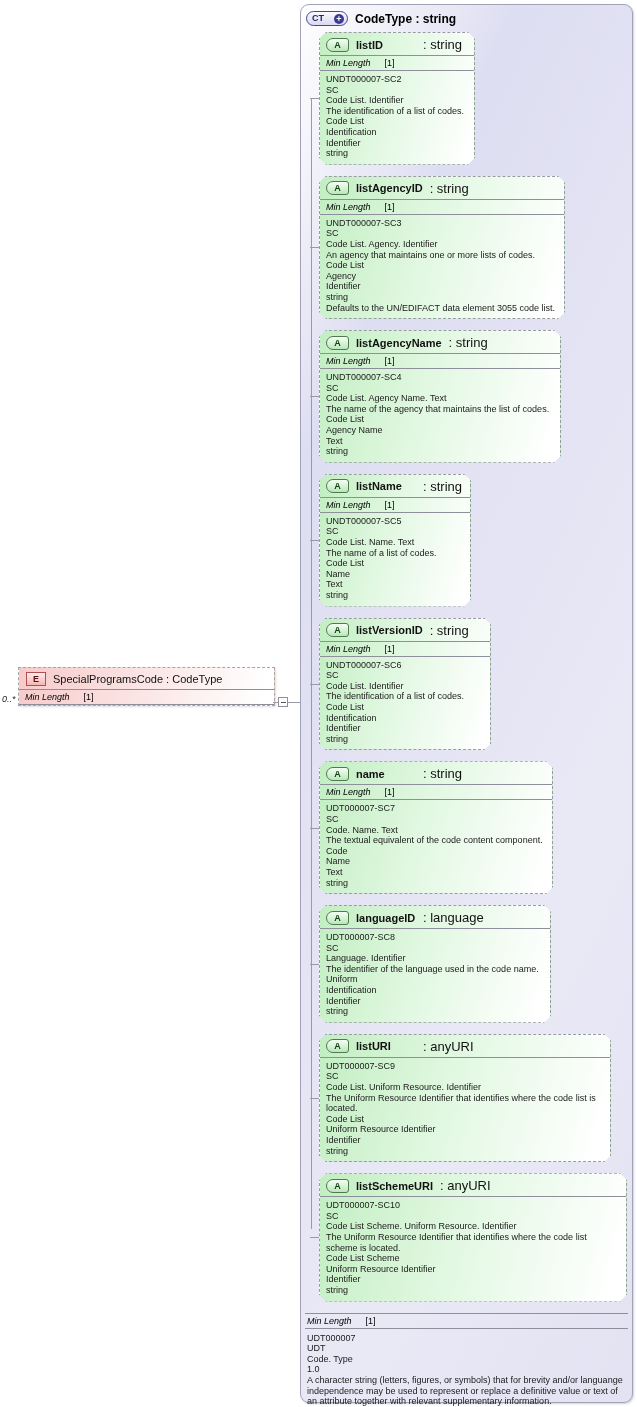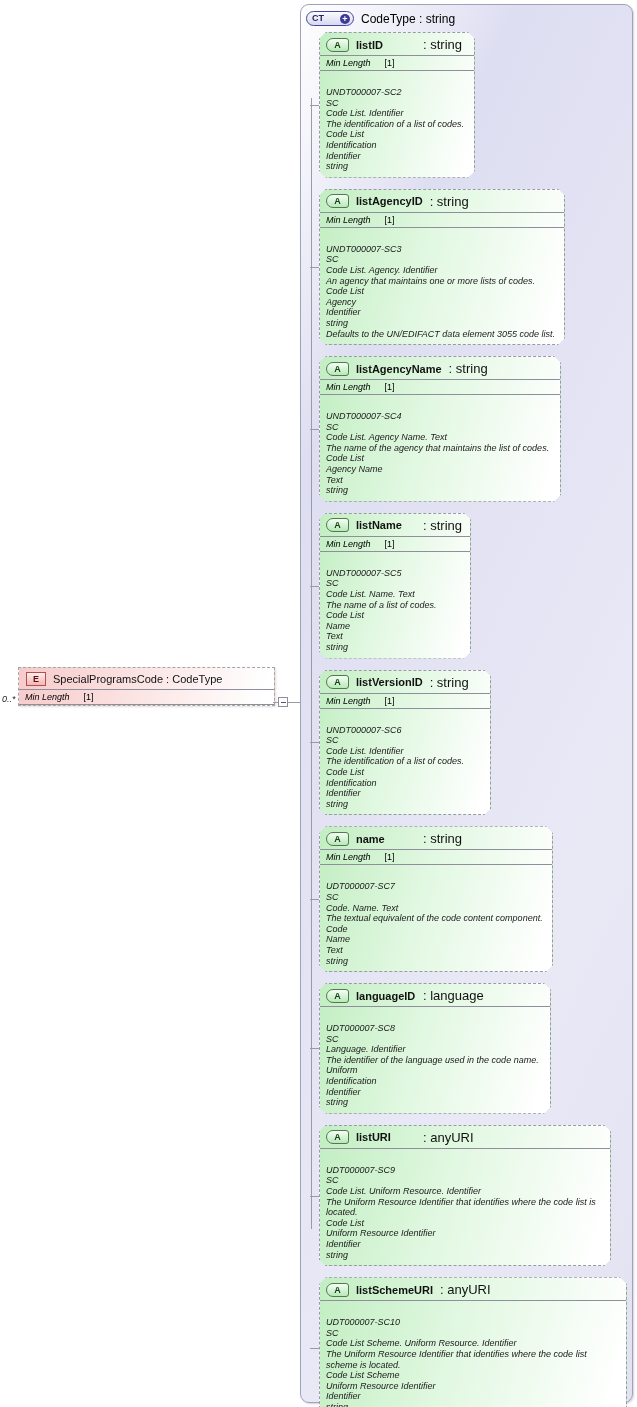--- a/index.html
+++ b/index.html
@@ -5,49 +5,49 @@
   html,body{margin:0;padding:0;background:#ffffff;}
   .page{position:relative;width:637px;height:1407px;background:#ffffff;overflow:hidden;
         font-family:"Liberation Sans",sans-serif;color:#111;}
 
   
   .ct-box{position:absolute;left:300px;top:4px;width:331px;height:1397px;
           border:1px solid #a2a2b6;border-radius:9px;
           background:linear-gradient(115deg,#ffffff 0%,#dedef2 22%,#e9e9f6 70%,#e2e2f2 100%);
           box-shadow:1px 1px 2px rgba(120,120,150,.35);}
   .ct-header{display:flex;align-items:center;gap:7px;padding:6px 6px 2px 5px;}
-  .ct-badge{display:inline-flex;align-items:center;gap:16px;padding:1px 3px 1px 5px;
+  .ct-badge{display:inline-flex;align-items:center;gap:10px;padding:1px 3px 1px 5px;
             border:1px solid #4646a0;border-radius:8px;
             background:linear-gradient(#fbfbff,#d8d8f0);
             font-size:9px;font-weight:bold;color:#26265e;line-height:11px;}
   .ct-plus{display:inline-flex;align-items:center;justify-content:center;
            width:10px;height:10px;border-radius:50%;background:#3c3c96;color:#fff;
            font-size:9px;font-weight:bold;line-height:10px;}
-  .ct-title{font-size:12px;font-weight:normal;color:#000;}
+  .ct-title{font-size:12px;font-weight:bold;color:#000;}
 
   .attrs{padding:4px 0 0 18px;}
 
   
   .attr{position:relative;margin-bottom:11px;}
   .attr::before{content:'';position:absolute;left:-9px;top:50%;width:9px;height:1px;background:#9a9aa6;}
   .attr-inner{border:1px dashed #9a9aa6;
               background:linear-gradient(105deg,#c2eec2 0%,#e2f8e2 45%,#ffffff 95%);
               clip-path:polygon(7px 0,calc(100% - 7px) 0,100% 7px,100% calc(100% - 7px),
                         calc(100% - 7px) 100%,7px 100%,0 calc(100% - 7px),0 7px);}
   .attr-header{display:flex;align-items:center;gap:7px;padding:4px 6px 3px 6px;}
   .a-badge{display:inline-block;width:21px;height:12px;border:1px solid #51784f;
            border-radius:7px 3px 3px 7px;background:linear-gradient(#f4fff4,#b9e8b9);
            font-size:9px;font-weight:bold;text-align:center;line-height:12px;color:#123c12;}
   .attr-name{font-size:11px;font-weight:bold;min-width:60px;display:inline-block;}
   .attr-type{font-size:13px;font-weight:normal;}
   .sep{height:0;border-top:1px solid #8f8f9b;margin:0;}
   .facet-row{display:flex;gap:14px;align-items:baseline;padding:2px 6px;}
   .facet-name{font-size:9px;font-style:italic;color:#000;}
   .facet-value{font-size:9px;color:#000;}
-  .annotation{padding:3px 6px 5px 6px;font-size:9px;font-style:italic;line-height:10.6px;color:#1a1a1a;margin-top:13px;}
+  .annotation{padding:3px 6px 5px 6px;font-size:9px;line-height:10.6px;color:#1a1a1a;}
   .annotation div{min-height:10px;}
 
   
   .vline{position:absolute;left:10px;width:1px;background:#9a9aa6;}
 
   
   .ct-bottom{margin:7px 4px 0 4px;}
   .ct-bottom .facet-row{padding:2px 2px;}
   .ct-bottom .annotation{padding:4px 2px 4px 2px;}
 
@@ -328,18 +328,19 @@
       <div class="facet-row">
         <span class="facet-name">Min Length</span>
         <span class="facet-value">[1]</span>
       </div>
       <div class="sep"></div>
       <div class="annotation">
           <div>UDT000007</div>
           <div>UDT</div>
           <div>Code. Type</div>
           <div>1.0</div>
+          <div>A character string (letters, figures, or symbols) that for brevity and/or languange independence may be used to represent or replace a definitive value or text of an attribute together with relevant supplementary information.</div>
           <div>Code</div>
         </div>
     </div>
   </div>
 
 </div>
 
 </body></html>

